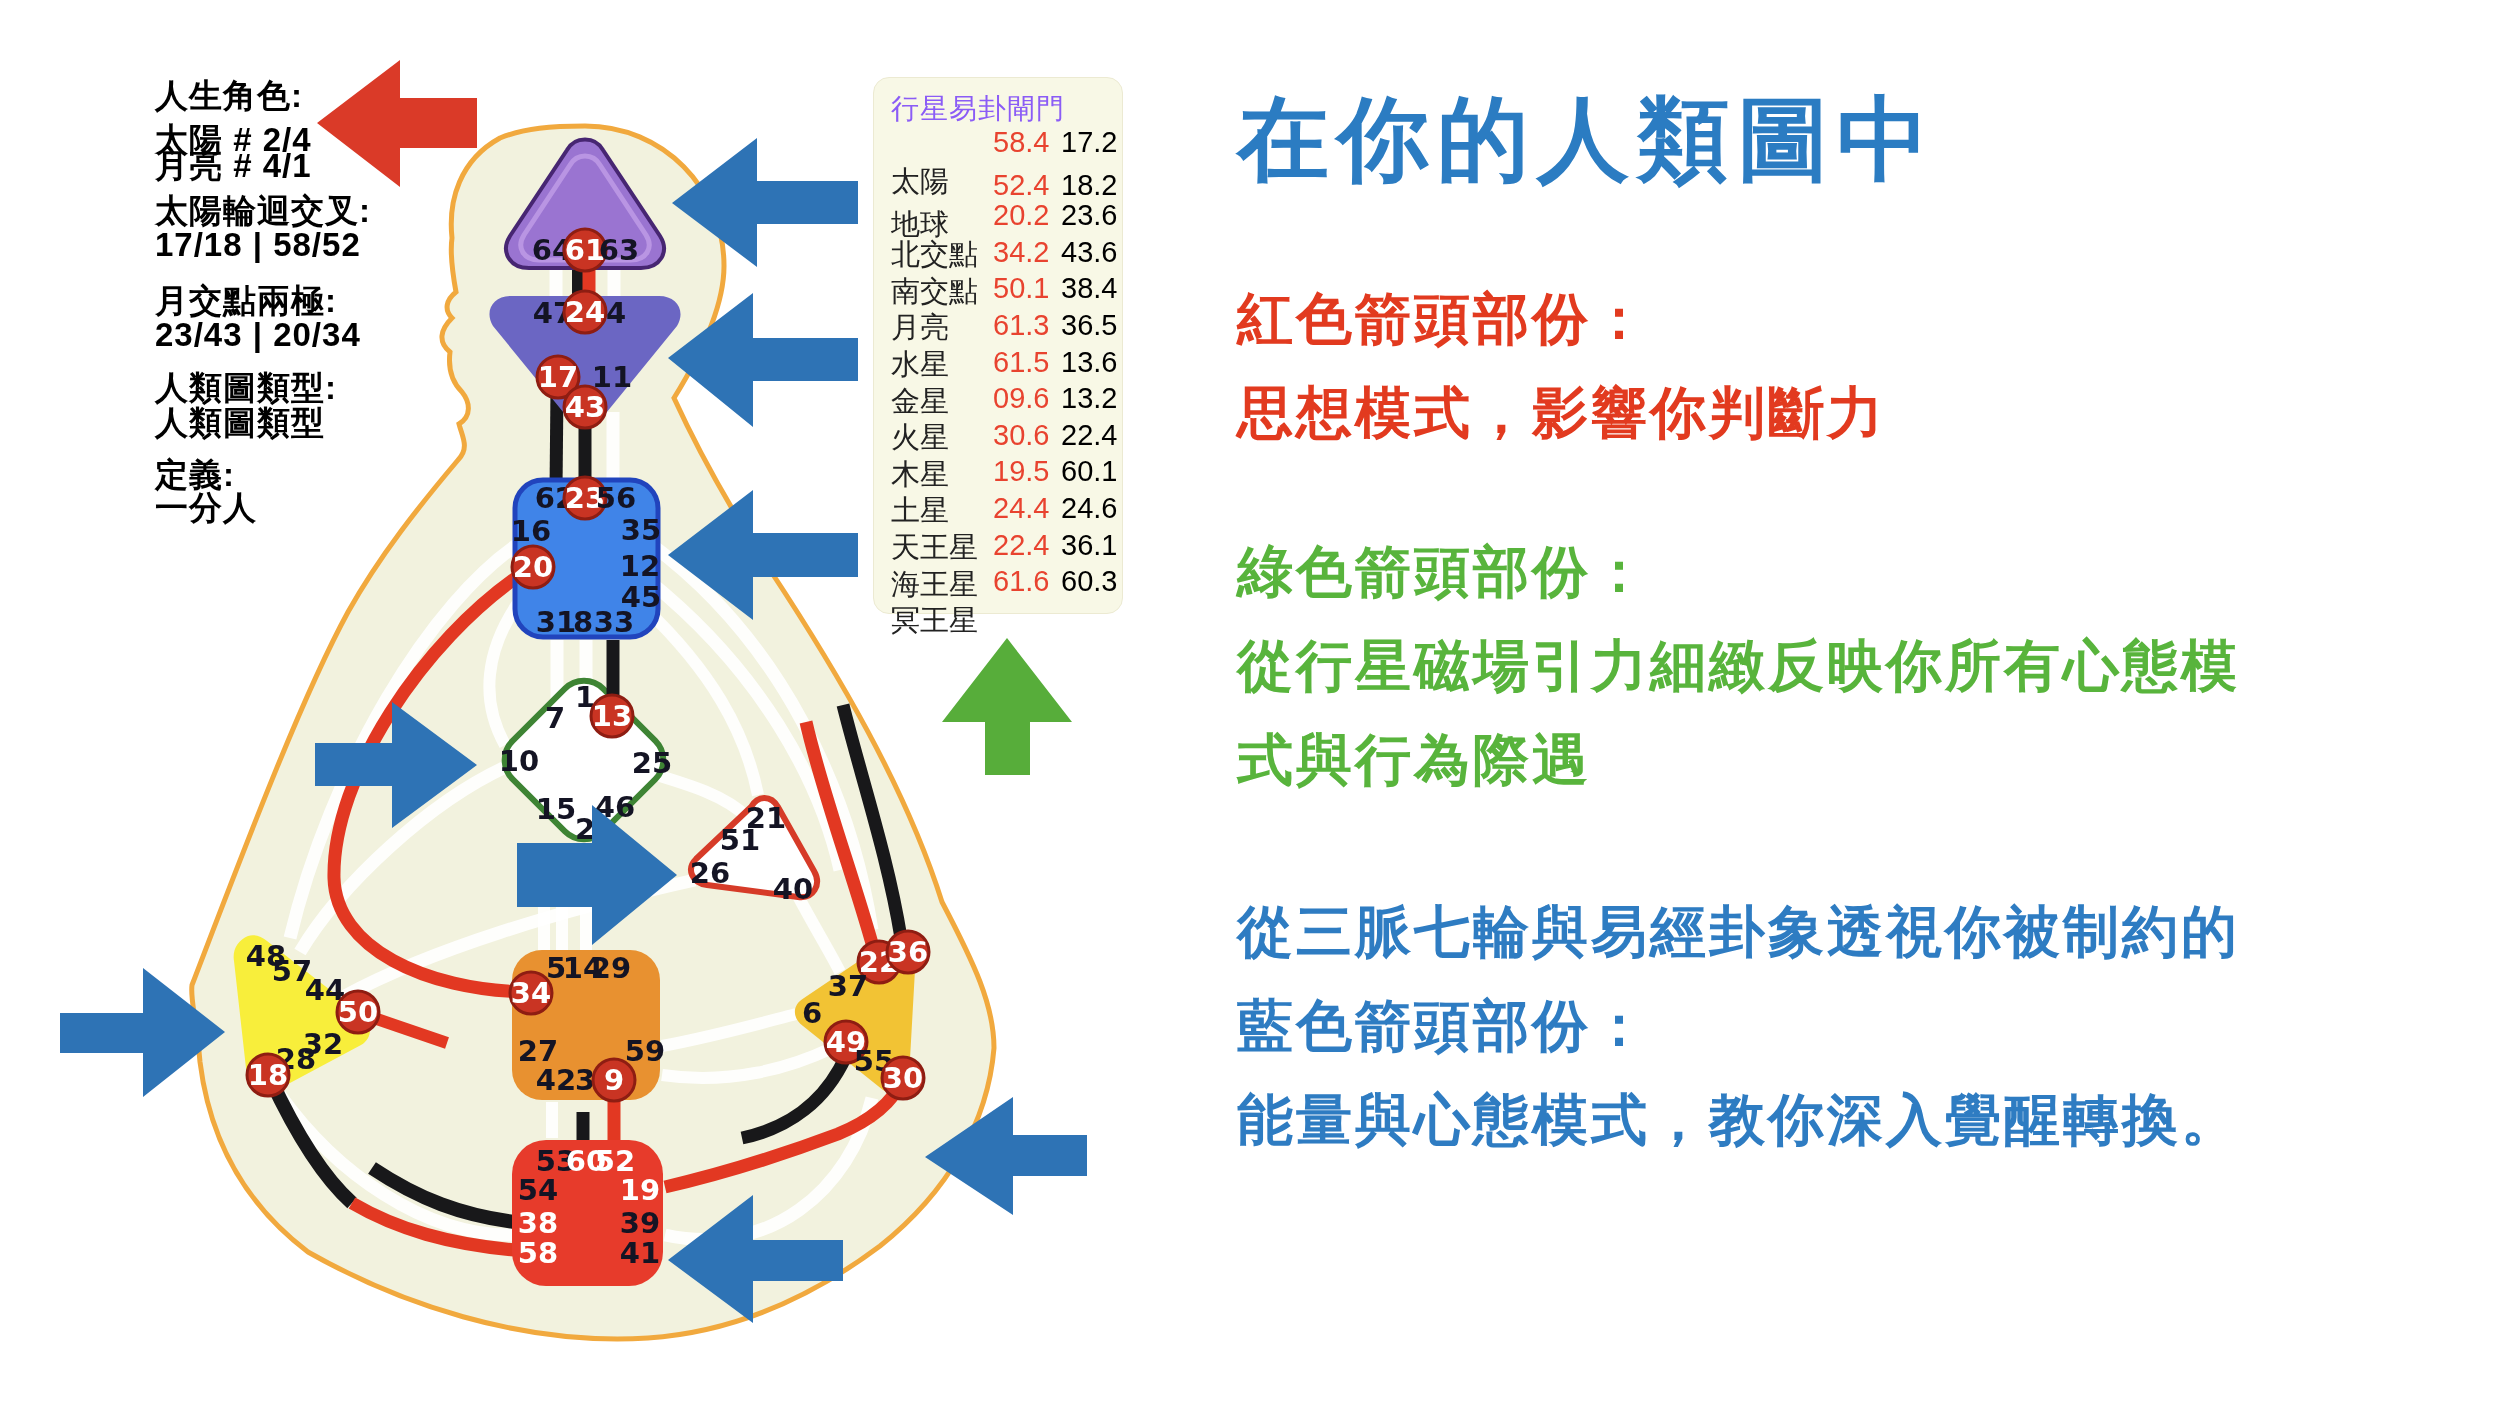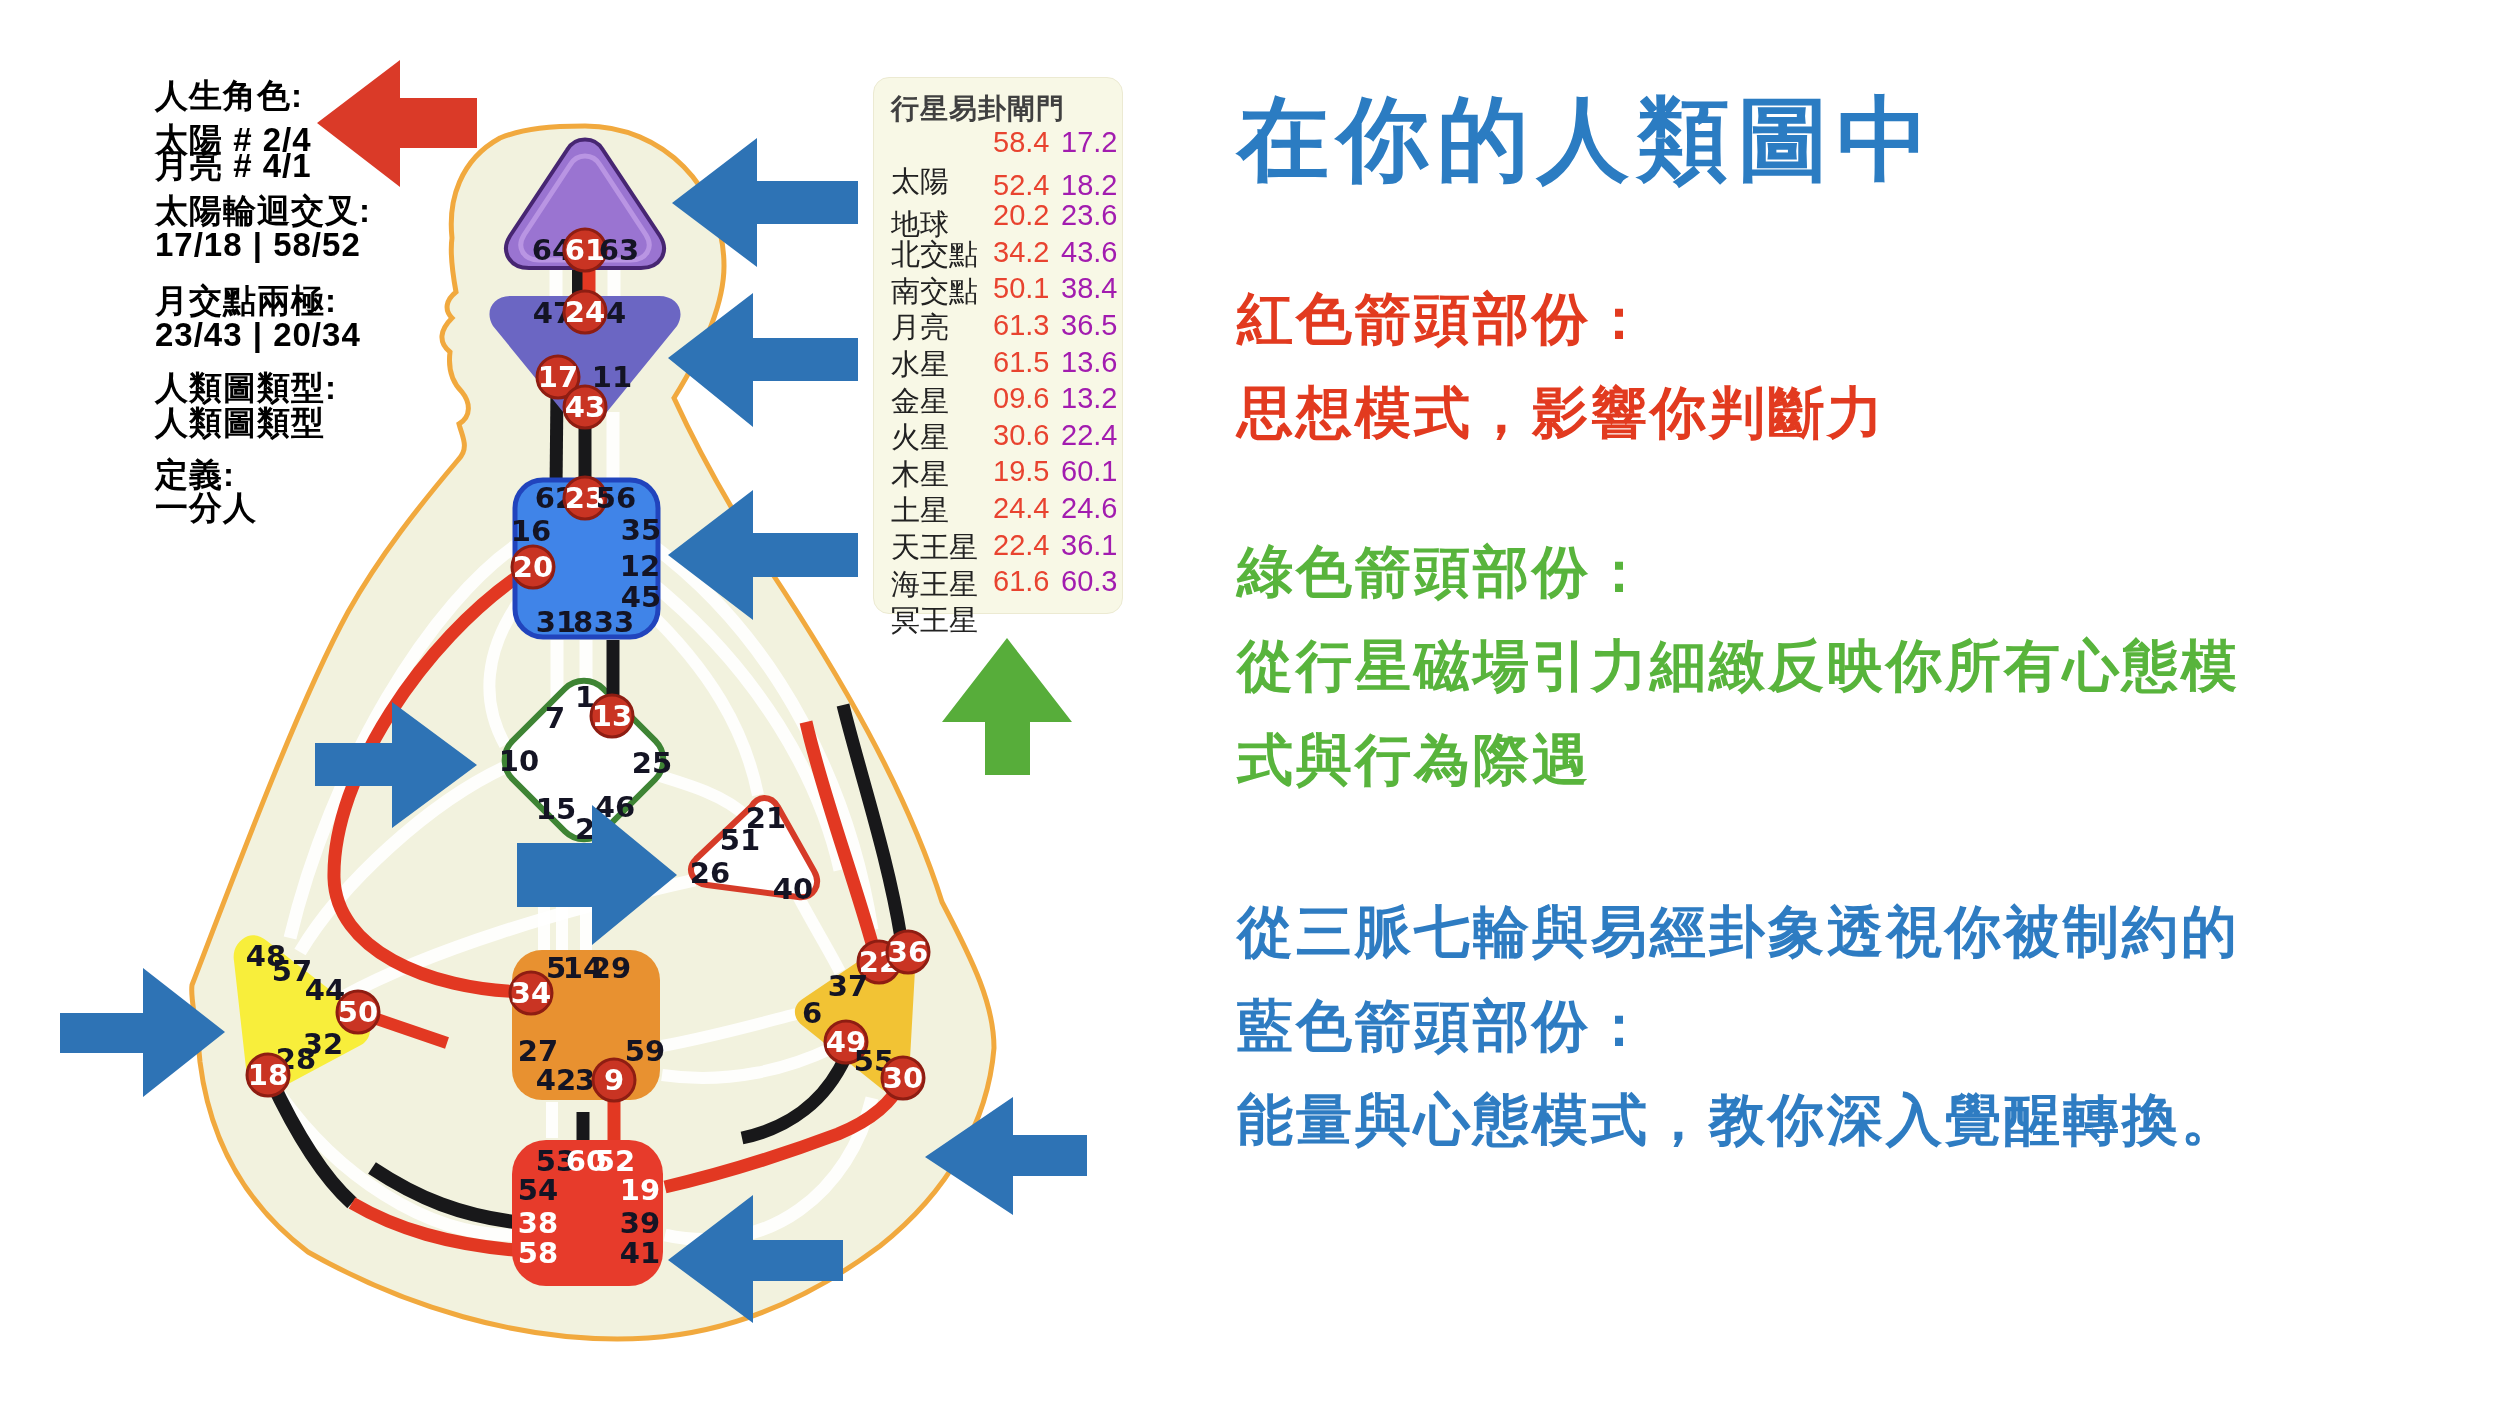--- a/index.html
+++ b/index.html
@@ -11,25 +11,25 @@
   #bodygraph-svg{position:absolute;left:0;top:0;width:1250px;height:1410px;}
 
   
   .info-line{position:absolute;left:155px;font-size:33px;font-weight:700;color:#000;white-space:nowrap;letter-spacing:1px;}
   .il0{top:74px;}  .il1{top:118px;} .il2{top:144px;} .il3{top:189px;} .il4{top:226px;}
   .il5{top:279px;} .il6{top:316px;} .il7{top:366px;} .il8{top:401px;} .il9{top:453px;} .il10{top:486px;}
 
   
   .planet-table{position:absolute;left:873px;top:77px;width:250px;height:537px;
      background:#f8f8e6;border:1px solid #ecead2;border-radius:16px;}
-  .pt-title{position:absolute;left:17px;top:12px;font-size:28px;color:#404040;font-weight:700;letter-spacing:1px;white-space:nowrap;}
+  .pt-title{position:absolute;left:17px;top:12px;font-size:28px;color:#8b5cf6;font-weight:400;letter-spacing:1px;white-space:nowrap;}
   .prow{position:absolute;left:0;width:100%;height:36px;}
   .pname{position:absolute;left:17px;font-size:29px;color:#222;white-space:nowrap;margin-top:36px;}
   .pred{position:absolute;left:119px;font-size:29px;font-weight:500;color:#e8432f;}
-  .pblack{position:absolute;left:187px;font-size:29px;font-weight:500;color:#a21caf;}
+  .pblack{position:absolute;left:187px;font-size:29px;font-weight:500;color:#000000;}
 
   
   .main-title{position:absolute;left:1237px;top:78px;font-size:92px;font-weight:700;color:#2b7cc2;letter-spacing:8px;white-space:nowrap;}
   .para{position:absolute;left:1237px;font-size:56px;font-weight:600;line-height:94px;letter-spacing:3px;white-space:nowrap;}
   .para-red{top:272px;color:#e23a1f;}
   .para-green{top:525px;color:#58b43c;}
   .para-blue{top:885px;color:#2e7cc2;}
 </style>
 </head>
 <body>

